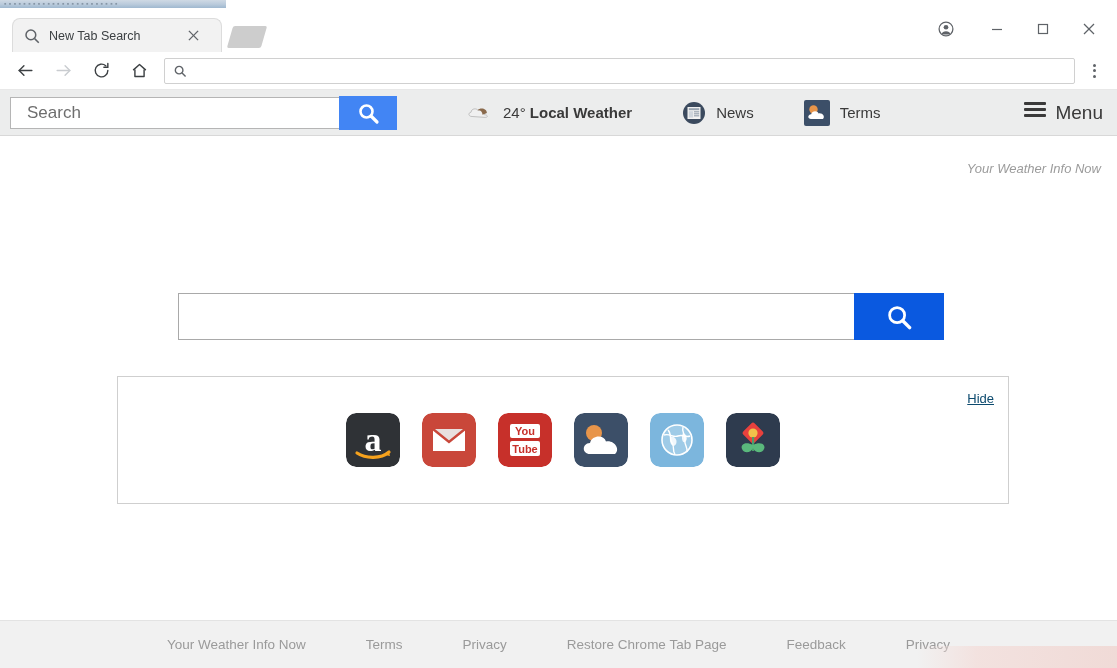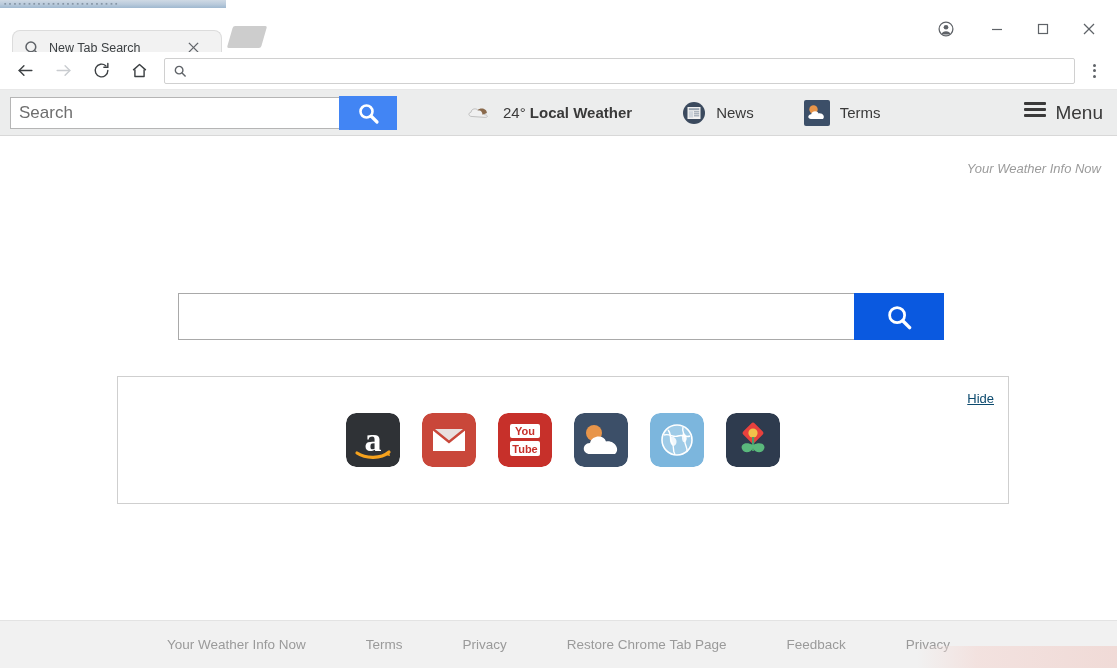--- a/index.html
+++ b/index.html
@@ -34,21 +34,20 @@
   }
   .tab {
     position: absolute; left: 12px; top: 10px;
     width: 210px; height: 34px;
     background: #f2f2f2;
     border: 1px solid #dcdcdc;
     border-bottom: none;
     border-radius: 8px 8px 0 0;
     display: flex; align-items: center;
     padding: 0 20px 0 10px;
-    margin-top: 12px;
   }
   .tab-fav { width: 18px; height: 18px; flex: 0 0 18px; margin-right: 8px; }
   .tab-title {
     font-size: 12.5px; color: #3c4043;
     white-space: nowrap; overflow: hidden; text-overflow: ellipsis;
     flex: 1 1 auto;
   }
   .tab-close {
     width: 16px; height: 16px; flex: 0 0 16px;
     display: flex; align-items: center; justify-content: center;
@@ -117,21 +116,21 @@
     background: #eceded;
     border-bottom: 1px solid #d8d8d8;
     display: flex; align-items: center;
   }
   .ext-search {
     margin-left: 10px;
     width: 330px; height: 32px;
     background: #ffffff;
     border: 1px solid #b5b5b5;
     display: flex; align-items: center;
-    padding: 0 8px;
+    padding: 0 16px;
   }
   .ext-search-text { font-size: 17px; color: #6e6e6e; }
   .ext-search-btn {
     width: 58px; height: 34px;
     background: #4285f4;
     display: flex; align-items: center; justify-content: center;
     color: #ffffff;
     margin-left: -1px;
   }
   .ext-items { display: flex; align-items: center; margin-left: 68px; gap: 12px; }

